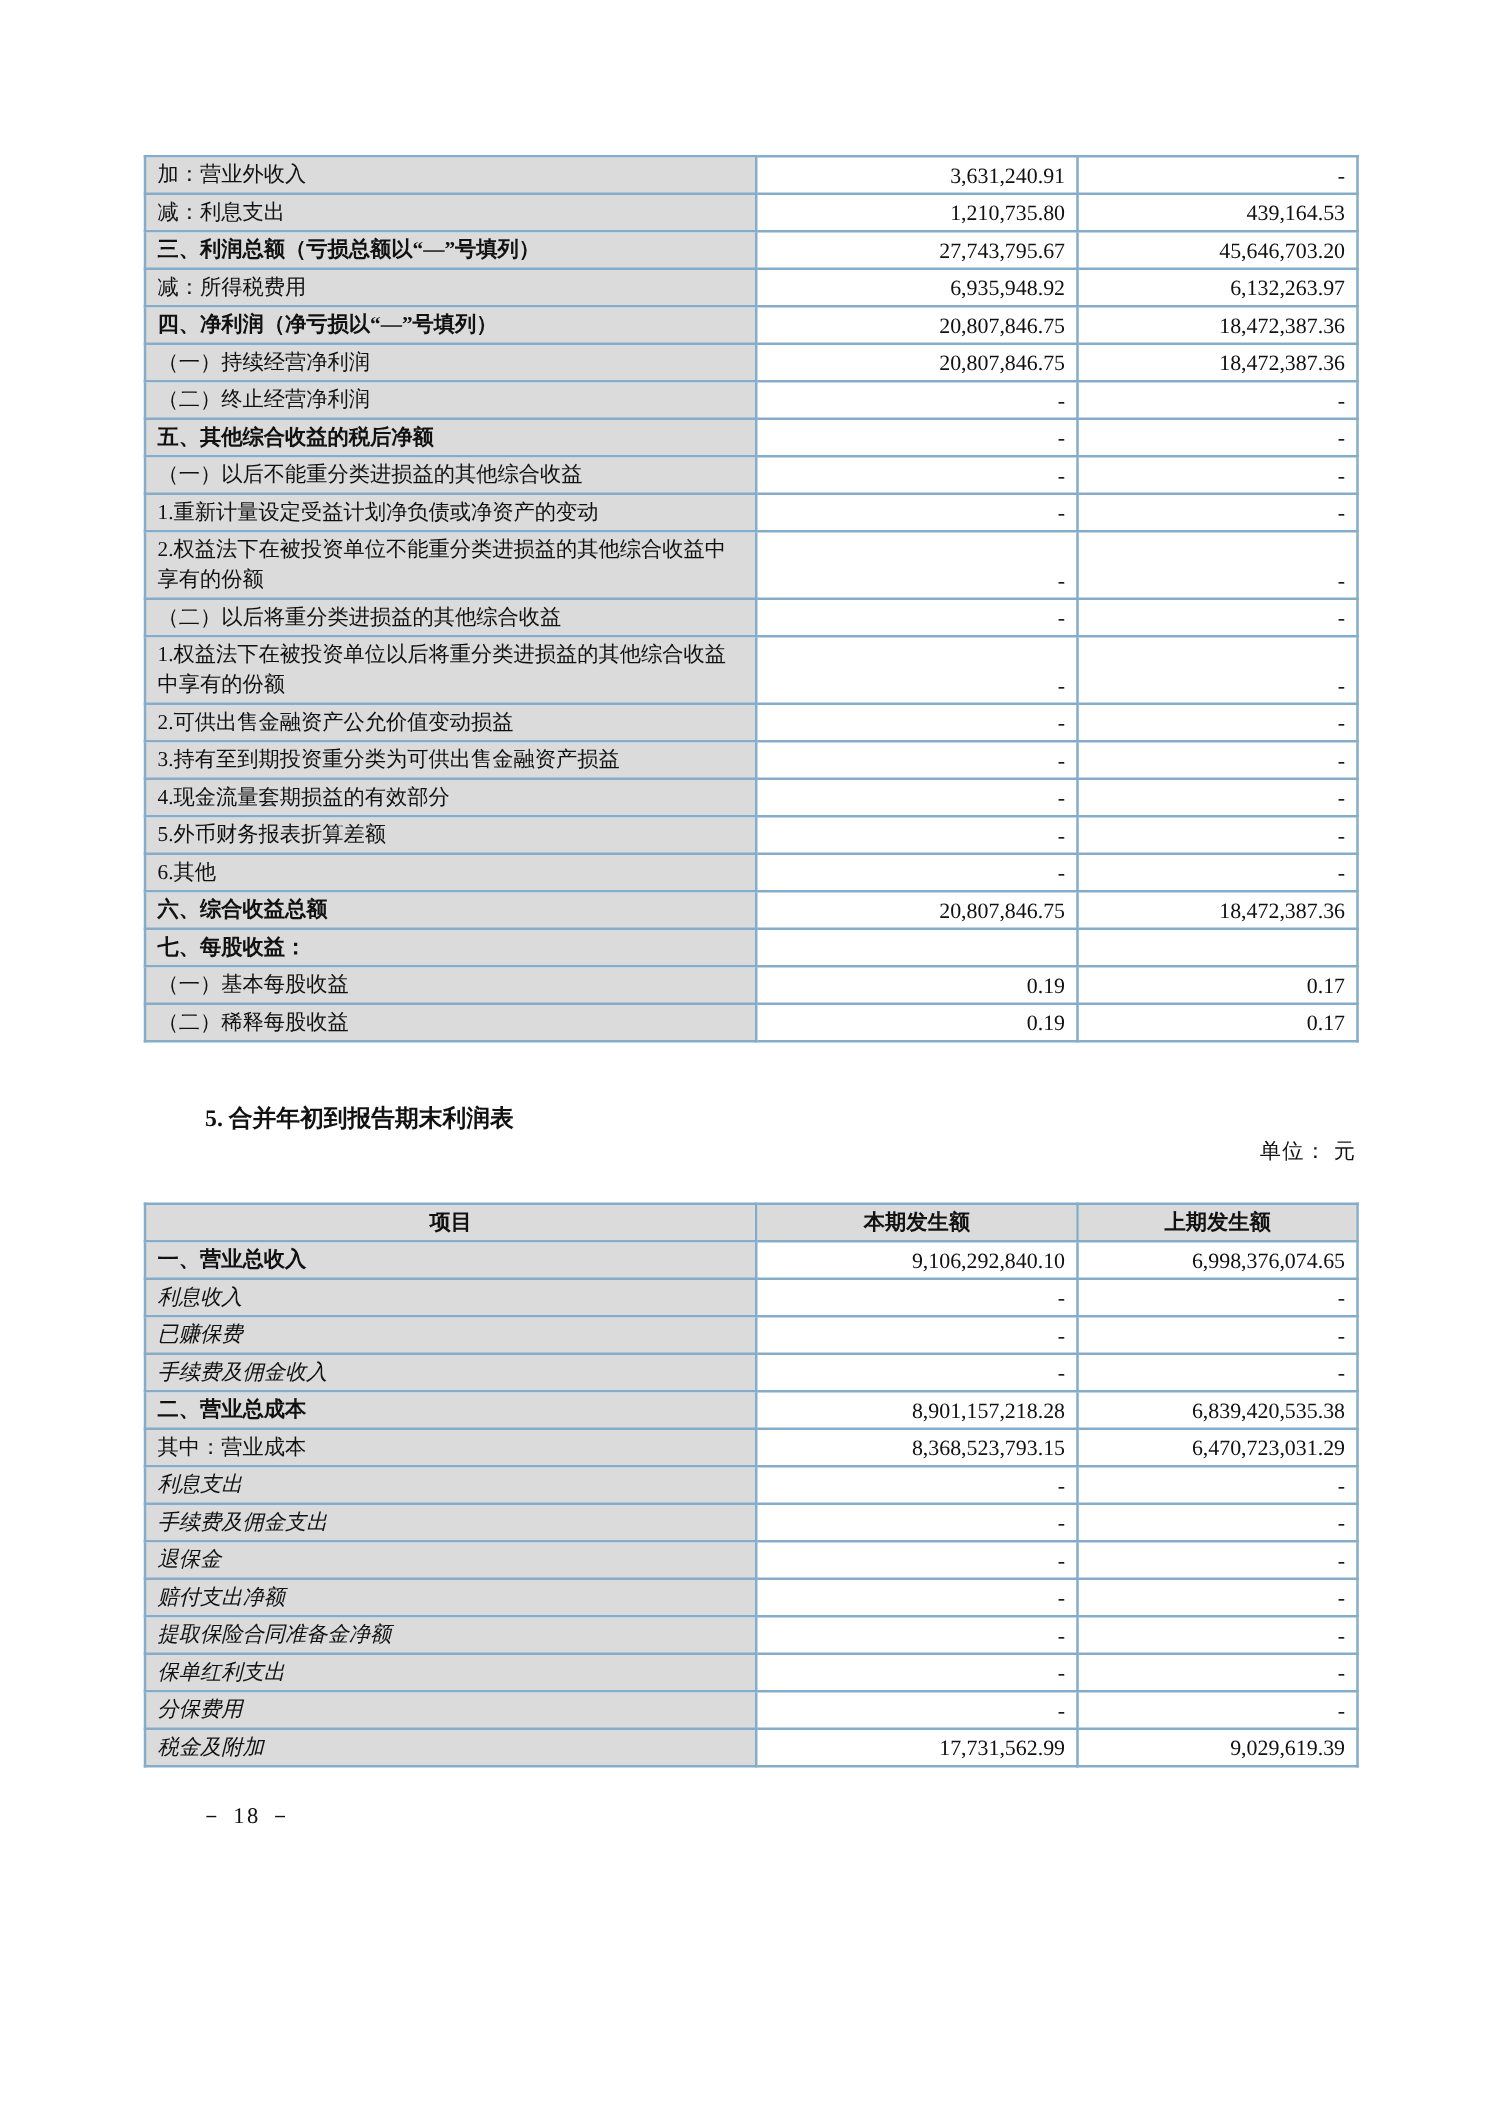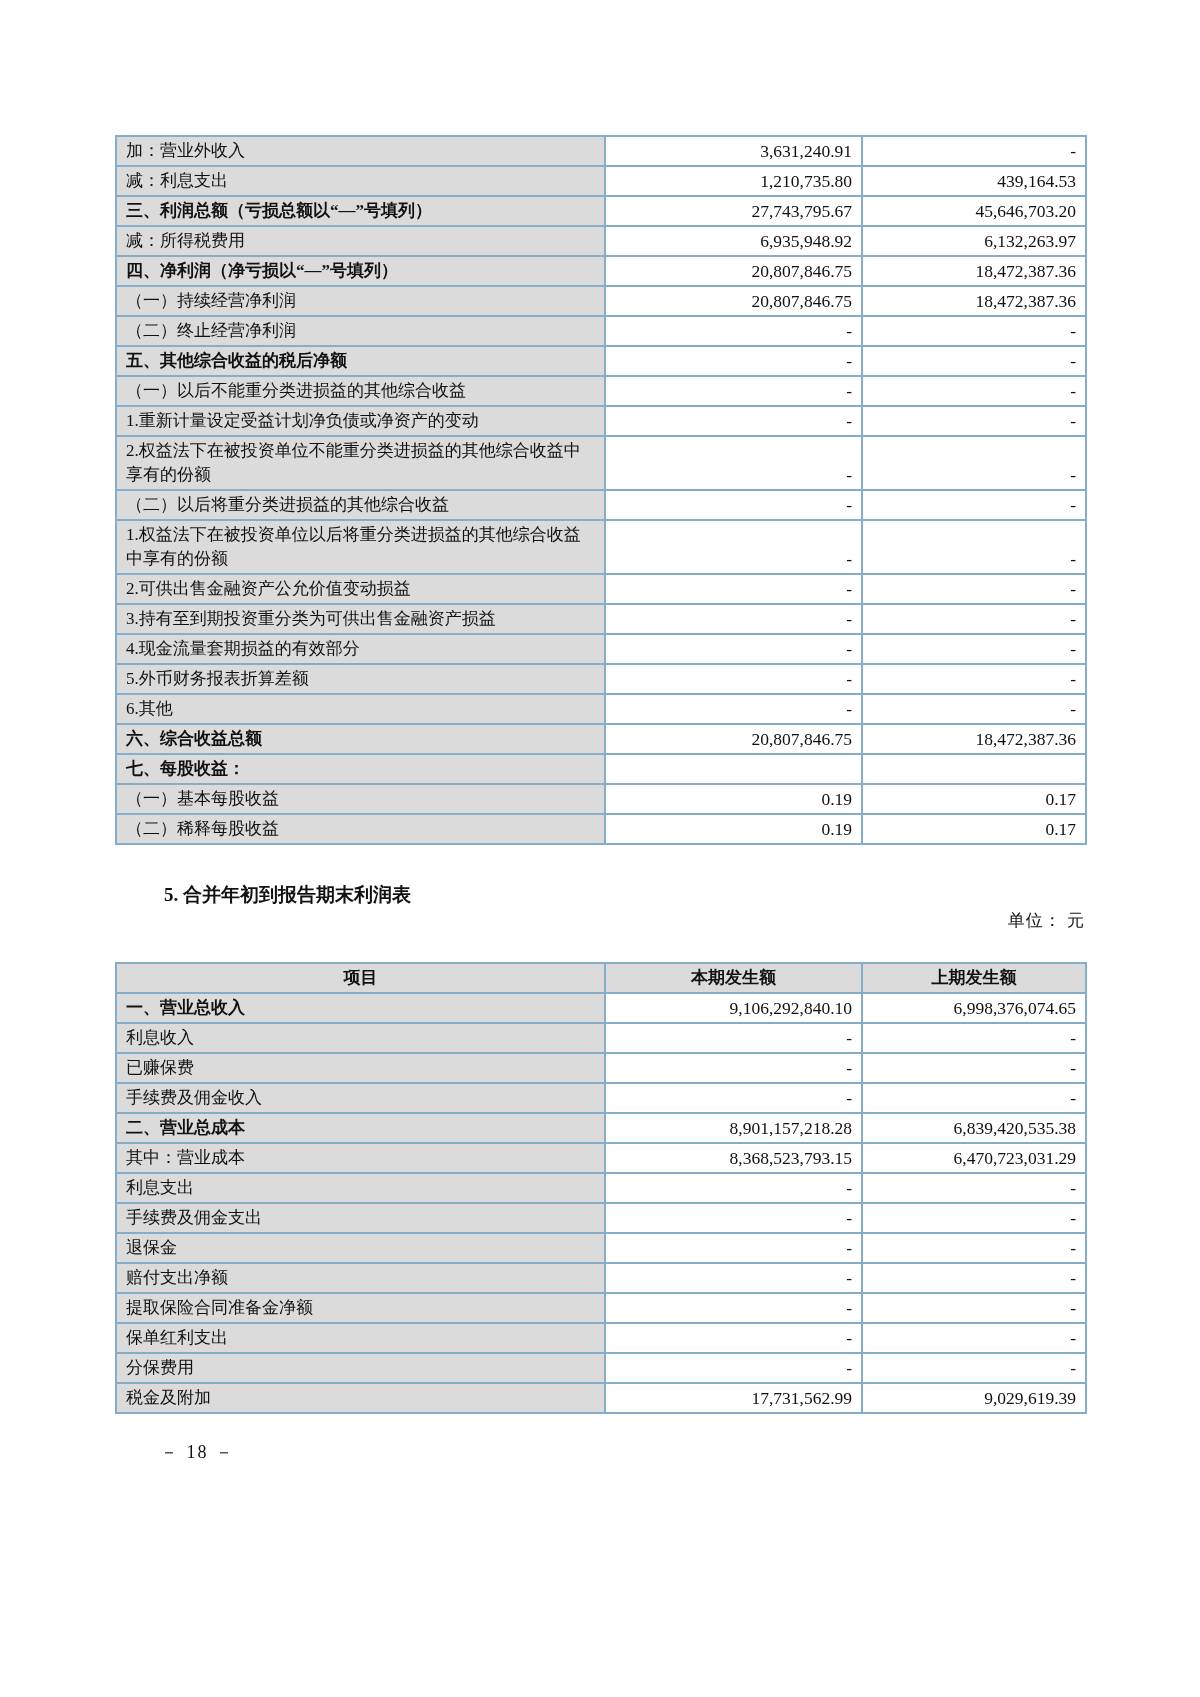--- a/index.html
+++ b/index.html
@@ -12,21 +12,21 @@
   }
   .sheet { position: relative; width: 1200px; height: 1697px; overflow: hidden; }
 
   table.fin-table {
     position: absolute;
     left: 115px;
     width: 970px;
     border-collapse: collapse;
     table-layout: fixed;
   }
-  #table1 { top: 135px; }
+  #table1 { top: 124px; }
   #table2 { top: 941px; margin-top: 21px; }
 
   .fin-table td, .fin-table th {
     border: 2px solid #85adc9;
     font-size: 17px;
     line-height: 24px;
     height: 28px;
     padding: 2px 9px;
     overflow: hidden;
   }
@@ -42,21 +42,21 @@
     font-size: 17.5px;
   }
   .fin-table th {
     background: #dbdbdb;
     text-align: center;
     font-weight: bold;
     vertical-align: middle;
   }
   .bold { font-weight: bold; }
   .ind1 { padding-left: 17px; }
-  .ind2 { padding-left: 38px; }
+  .ind2 { padding-left: 38px; font-style: italic; }
 
   .section-title {
     position: absolute;
     left: 164px;
     top: 882px;
     font-size: 19px;
     font-weight: bold;
   }
   .unit-label {
     position: absolute;

